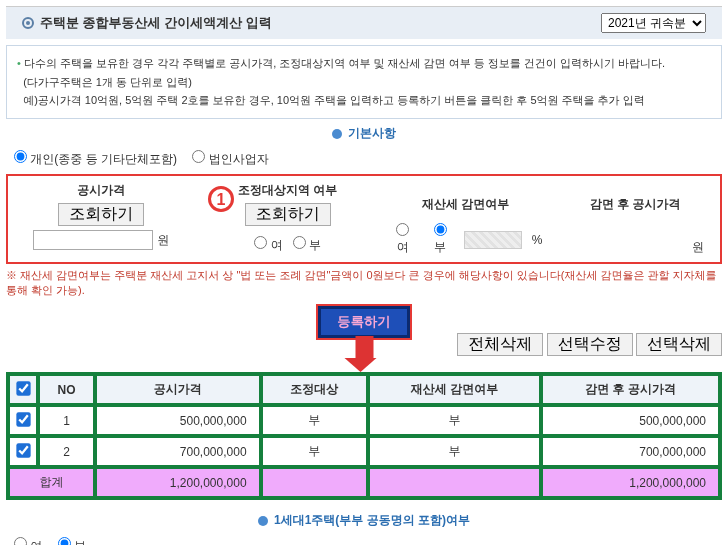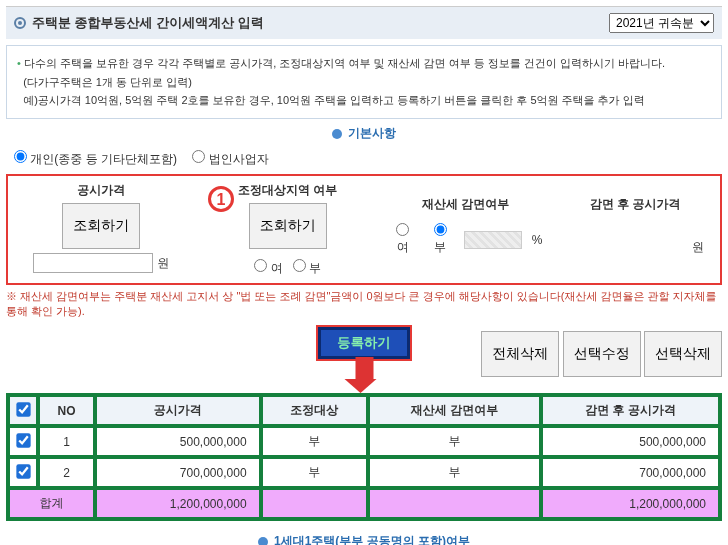--- a/index.html
+++ b/index.html
@@ -1,33 +1,33 @@
 <!DOCTYPE html>
 <html><head>
 <meta charset="utf-8">
 <style>
 * { margin: 0; padding: 0; box-sizing: border-box; }
 body { font-family: "Malgun Gothic", sans-serif; font-size: 12px; color: #333; background: #fff; padding: 6px; width: 728px; }
-.page-title { background: #e8eef5; padding: 6px 8px; display: flex; align-items: center; justify-content: space-between; border-top: 1px solid #ccc; }
+.page-title { background: #e8eef5; padding: 6px 16px; display: flex; align-items: center; justify-content: space-between; border-top: 1px solid #ccc; }
 .page-title .t { font-weight: bold; font-size: 13px; color: #333; display: flex; align-items: center; gap: 6px; }
 .disc-icon { width: 12px; height: 12px; border: 2px solid #5b7fa6; border-radius: 50%; display: inline-block; position: relative; }
 .disc-icon::after { content: ""; position: absolute; width: 4px; height: 4px; background: #5b7fa6; border-radius: 50%; top: 2px; left: 2px; }
 select.year { font-size: 12px; padding: 1px 2px; }
 .infobox { border: 1px solid #c9d7e6; margin: 6px 0; padding: 8px 10px; font-size: 11px; color: #333; line-height: 1.7; }
 .infobox .dot { color: #4a6; }
 .section-head { display: flex; align-items: center; gap: 6px; font-weight: bold; color: #2a6db0; margin: 6px 0 4px; font-size: 12px; justify-content: center; }
 .bullet-blue { width: 10px; height: 10px; border-radius: 50%; background: #4a8bd0; display: inline-block; }
 .radio-row { padding: 4px 0 6px 8px; font-size: 12px; }
 .radio-row label { margin-right: 12px; }
 .red-box { border: 2px solid #e53935; padding: 4px 0; margin-bottom: 4px; }
 .grid4 { display: grid; grid-template-columns: 1.1fr 1.1fr 1fr 1fr; align-items: start; }
 .col { padding: 2px 8px; text-align: center; }
 .col .hdr { font-weight: bold; font-size: 12px; margin-bottom: 4px; }
-.btn { background: #f2f2f2; border: 1px solid #aaa; padding: 13px 10px; font-size: 14px; cursor: pointer; }
-.btn-register { background: #1e4fb8; color: #86efac; border: 3px solid #0b2a70; outline: 2px solid #e53935; padding: 4px 16px; font-weight: bold; }
+.btn { background: #f2f2f2; border: 1px solid #aaa; padding: 0 10px; font-size: 16px; cursor: pointer; }
+.btn-register { background: #1e4fb8; color: #f9a8d4; border: 3px solid #0b2a70; outline: 2px solid #e53935; padding: 4px 16px; font-weight: bold; }
 .input-row { display: flex; align-items: center; justify-content: center; gap: 4px; margin-top: 4px; }
 .input-row input[type=text] { width: 120px; height: 20px; border: 1px solid #aaa; text-align: right; padding-right: 4px; }
 .yn { display: flex; gap: 10px; justify-content: center; align-items: center; margin-top: 10px; }
 .hatch { width: 60px; height: 18px; display: inline-block; background: repeating-linear-gradient(45deg,#eee,#eee 3px,#e2e2e2 3px,#e2e2e2 6px); border: 1px solid #ccc; vertical-align: middle; }
 .far-right { text-align: right; padding-right: 8px; padding-top: 22px; }
 .footnote { color: #c0392b; font-size: 11px; margin: 4px 0 8px; }
 .center { text-align: center; }
 .arrow-wrap { position: relative; height: 34px; }
 .arrow { position: absolute; left: 50%; top: -2px; transform: translateX(-50%); }
 .arrow .shaft { width: 18px; height: 22px; background: #d33; margin: 0 auto; }

